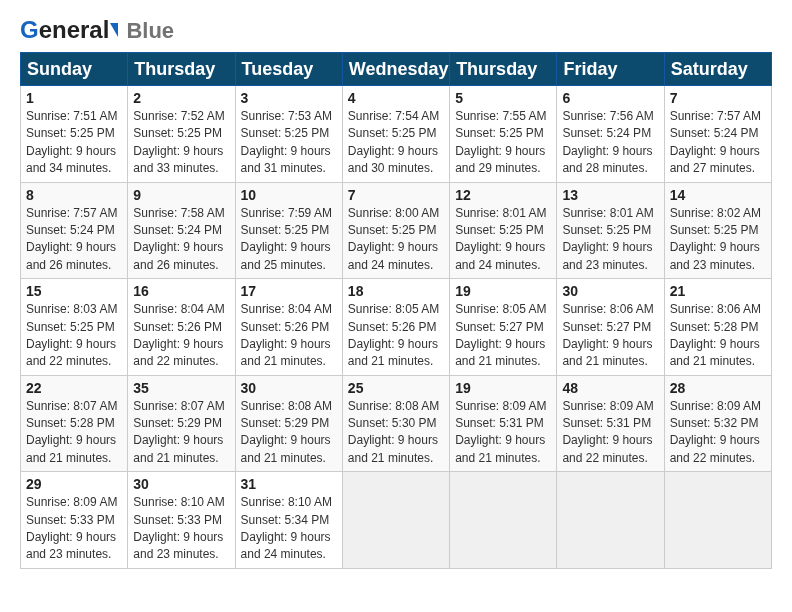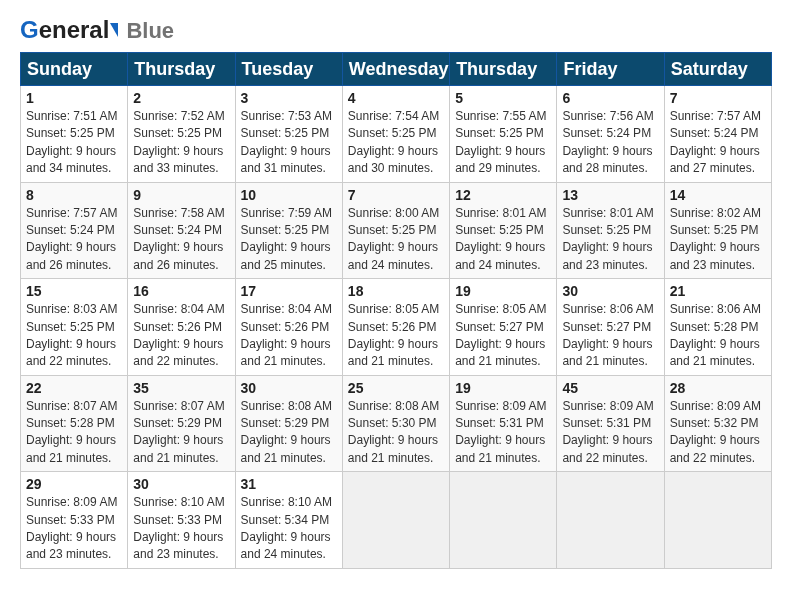--- a/index.html
+++ b/index.html
@@ -233,21 +233,21 @@
         </td>
         <td>
           <span class="day-num">25</span>
           <div class="day-info">Sunrise: 8:08 AM<br>Sunset: 5:30 PM<br>Daylight: 9 hours and 21 minutes.</div>
         </td>
         <td>
           <span class="day-num">19</span>
           <div class="day-info">Sunrise: 8:09 AM<br>Sunset: 5:31 PM<br>Daylight: 9 hours and 21 minutes.</div>
         </td>
         <td>
-          <span class="day-num">45</span>
+          <span class="day-num">48</span>
           <div class="day-info">Sunrise: 8:09 AM<br>Sunset: 5:31 PM<br>Daylight: 9 hours and 22 minutes.</div>
         </td>
         <td>
           <span class="day-num">28</span>
           <div class="day-info">Sunrise: 8:09 AM<br>Sunset: 5:32 PM<br>Daylight: 9 hours and 22 minutes.</div>
         </td>
       </tr>
       <tr>
         <td>
           <span class="day-num">29</span>

